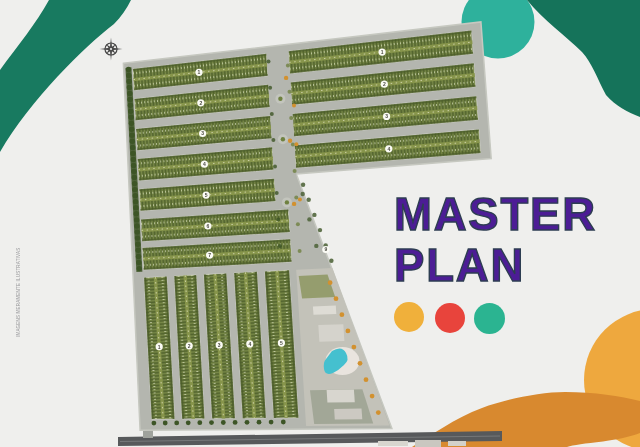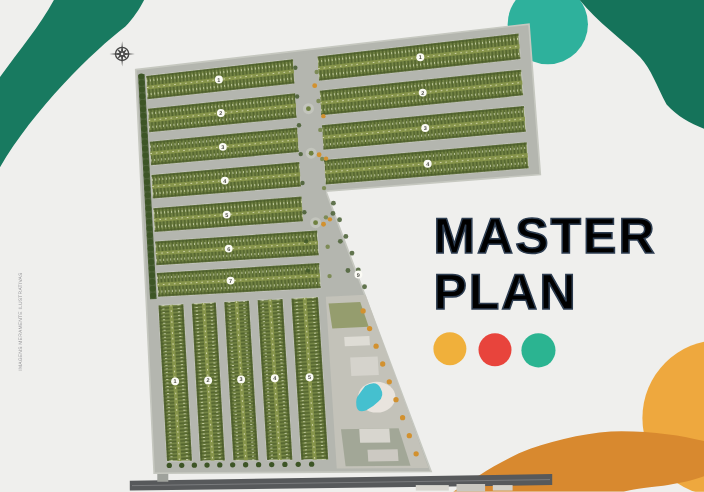--- a/index.html
+++ b/index.html
@@ -333,19 +333,19 @@
 <path d="M0,-11.5 L0.9,-2 L-0.9,-2 Z M0,11.5 L0.9,2 L-0.9,2 Z M-11.5,0 L-2,-0.9 L-2,0.9 Z M11.5,0 L2,-0.9 L2,0.9 Z" fill="#222"></path>
 <circle r="6" fill="none" stroke="#2e2e2e" stroke-width="1.2"></circle>
 <g transform="rotate(45)">
 <path d="M0,-6.4 L1.3,-1.3 L6.4,0 L1.3,1.3 L0,6.4 L-1.3,1.3 L-6.4,0 L-1.3,-1.3 Z" fill="#2c2c2c"></path>
 </g>
 <path d="M0,-6.4 L1,-1 L6.4,0 L1,1 L0,6.4 L-1,1 L-6.4,0 L-1,-1 Z" fill="#3a3a3a" opacity="0.75"></path>
 <circle r="1.1" fill="#eee"></circle>
 </g>
 </svg>
 
-<div class="abs" style="left:394px;top:189px;color:#000000;font-weight:bold;font-size:45.5px;line-height:51px;letter-spacing:1.8px;-webkit-text-stroke:1.4px #2d3d51;">MASTER<br>PLAN</div>
+<div class="abs" style="left:394px;top:189px;color:#4c1d95;font-weight:bold;font-size:45.5px;line-height:51px;letter-spacing:1.8px;-webkit-text-stroke:1.4px #2d3d51;">MASTER<br>PLAN</div>
 
 <div class="abs" style="left:394px;top:302px;width:30px;height:30px;border-radius:50%;background:#f0b03b;"></div>
 <div class="abs" style="left:435px;top:303px;width:30px;height:30px;border-radius:50%;background:#e8443c;"></div>
 <div class="abs" style="left:474px;top:303px;width:31px;height:31px;border-radius:50%;background:#2bb491;"></div>
 
 <div class="abs" style="left:16px;top:337px;transform:rotate(-90deg);transform-origin:0 0;font-size:4.5px;letter-spacing:0.2px;color:#98989b;white-space:nowrap;">IMAGENS MERAMENTE ILUSTRATIVAS</div>
 
 </body></html>

